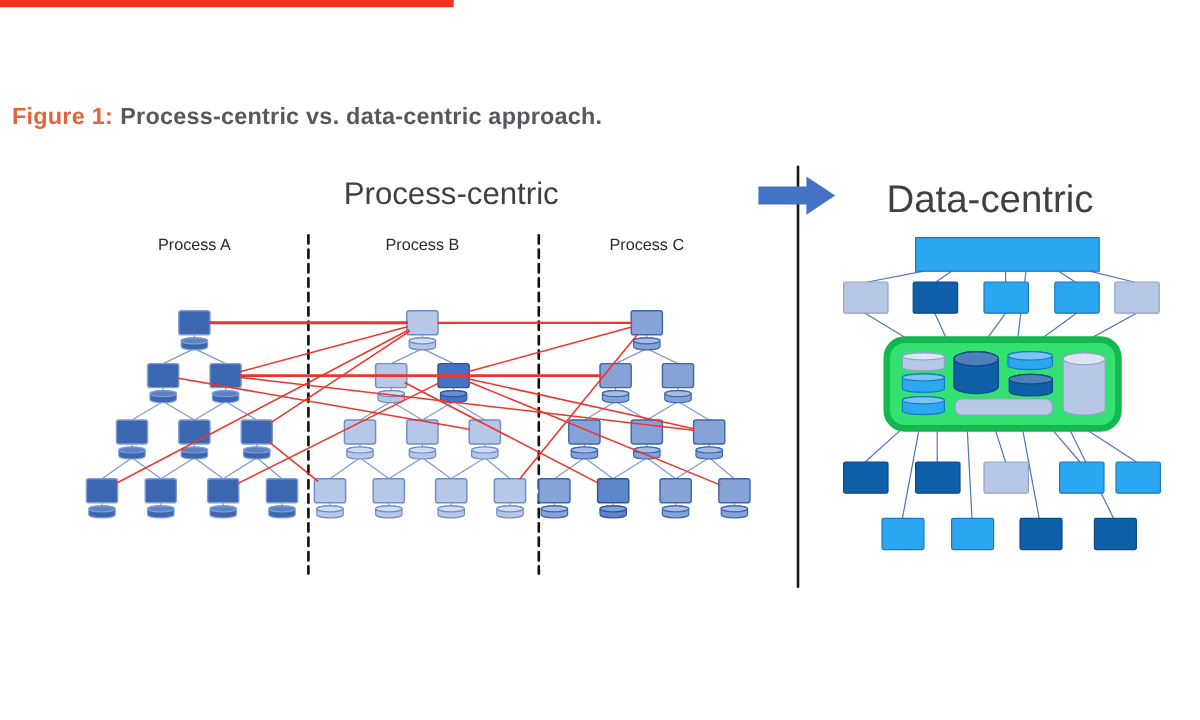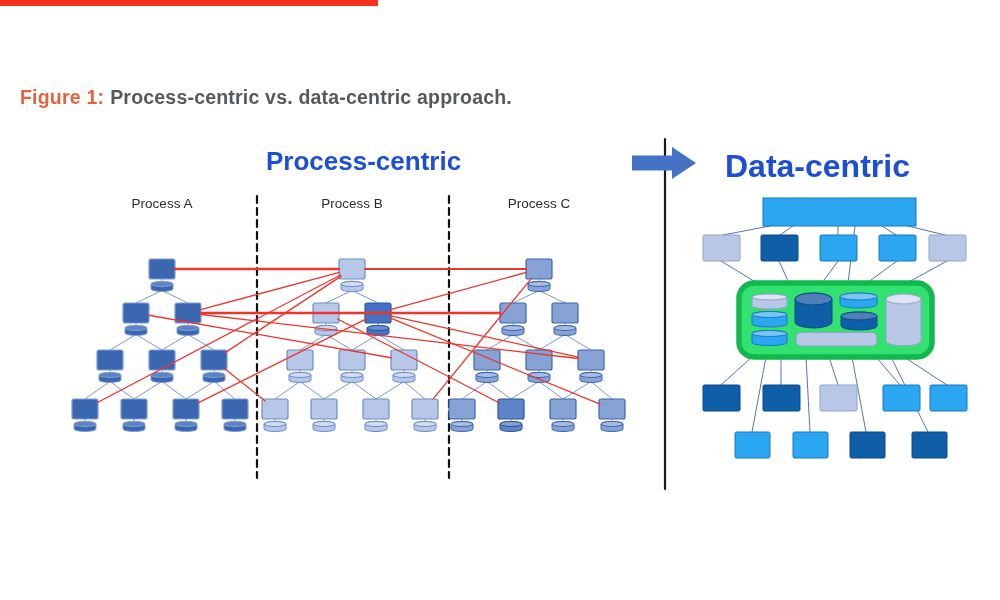--- a/index.html
+++ b/index.html
@@ -5,26 +5,26 @@
   html,body{margin:0;padding:0;}
   body{
     width:1000px;height:600px;position:relative;overflow:hidden;
     background:#ffffff;
     font-family:"Liberation Sans", sans-serif;
   }
   .accent-bar{
     position:absolute;left:0;top:0;width:378px;height:6px;
   }
   .caption{
-    position:absolute;left:20px;top:86px;
+    position:absolute;left:10px;top:86px;
     font-size:19.5px;font-weight:700;letter-spacing:.2px;white-space:nowrap;
   }
   .caption .cap-text{margin-left:6px;}
   .panel-title{
-    position:absolute;text-align:left;color:#1d4ed8;white-space:nowrap;font-weight:bold;
+    position:absolute;text-align:center;color:#404040;white-space:nowrap;
   }
   #title-process{left:266px;top:146px;width:220px;font-size:26px;}
   #title-data{left:725px;top:148px;width:200px;font-size:32px;}
   #diagram-svg{position:absolute;left:0;top:0;}
 </style>
 </head>
 <body>
 
 <div class="accent-bar" style="background: rgb(245, 50, 29);"></div>
 

